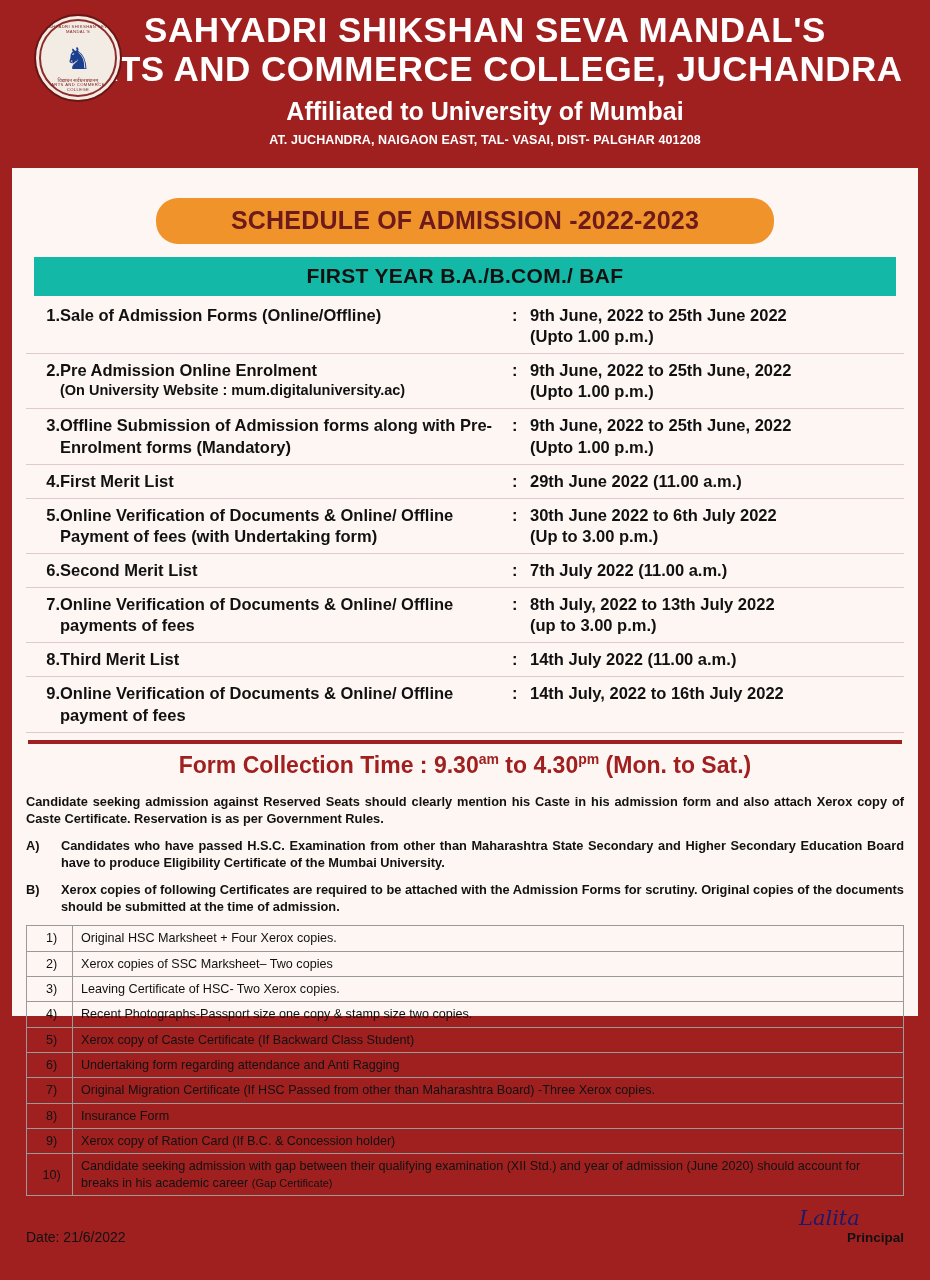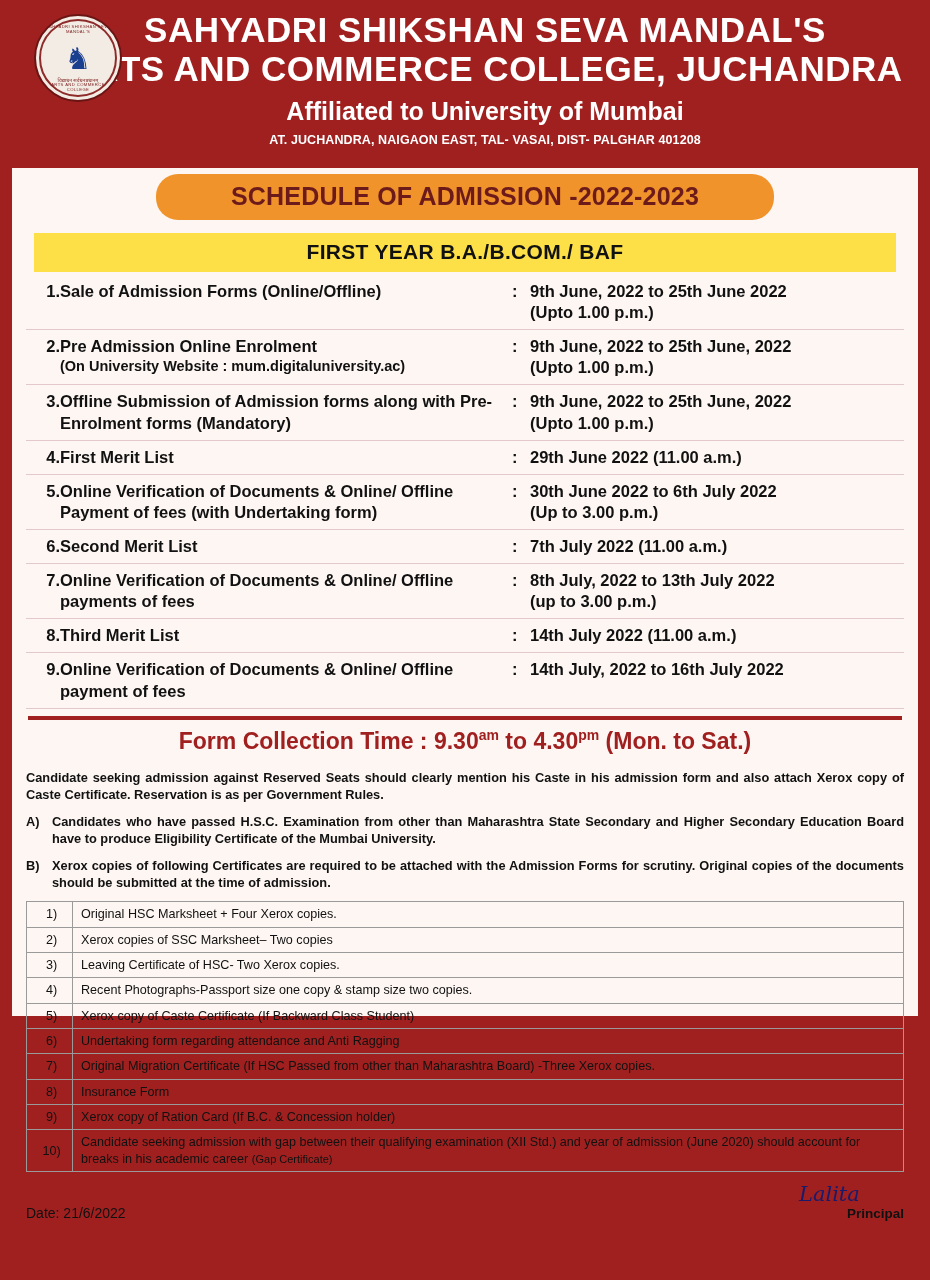--- a/index.html
+++ b/index.html
@@ -66,38 +66,38 @@
   .h-aff {
     font-size: 25px; font-weight: bold; margin-top: 9px; padding-left: 40px;
   }
   .h-addr {
     font-size: 12.5px; font-weight: bold; margin-top: 7px; padding-left: 40px;
     letter-spacing: .1px;
   }
   
   .sheet {
     background: #fdf6f3;
-    padding: 2px 14px 8px 14px;
+    padding: 26px 14px 8px 14px;
     height: 848px;
     position: relative;
   }
   .title-pill {
     margin: 4px auto 0 auto;
     width: 618px;
     background: #f0932b;
     border-radius: 22px;
     text-align: center;
     color: #6d1a1a;
     font-size: 25px; font-weight: bold;
     padding: 8px 0 9px 0;
     letter-spacing: .2px;
   }
   .course-bar {
     margin: 13px 8px 0 8px;
-    background: #fde047;
+    background: #14b8a6;
     text-align: center;
     font-size: 21px; font-weight: bold; color: #111;
     padding: 7px 0 8px 0;
     letter-spacing: .3px;
   }
   table.sched {
     width: 100%;
     border-collapse: collapse;
     margin-top: 3px;
   }
@@ -131,21 +131,21 @@
     font-size: 12.8px; color: #111; margin-top: 16px; line-height: 1.32;
     text-align: justify;
     font-weight: bold;
   }
   .lettered {
     display: flex; gap: 8px; margin-top: 9px;
     font-size: 12.8px; color: #111; line-height: 1.35;
     font-weight: bold;
   }
   .lettered .lbl { width: 18px; flex: none; }
-  .lettered .txt { flex: 1; text-align: justify; }
+  .lettered .txt { flex: 1; text-align: justify; margin-left: 9px; }
   table.docs {
     width: 100%;
     border-collapse: collapse;
     margin-top: 10px;
   }
   table.docs td {
     border: 1px solid #9a9a9a;
     font-size: 12.6px;
     padding: 4px 6px 4px 8px;
     color: #111;

